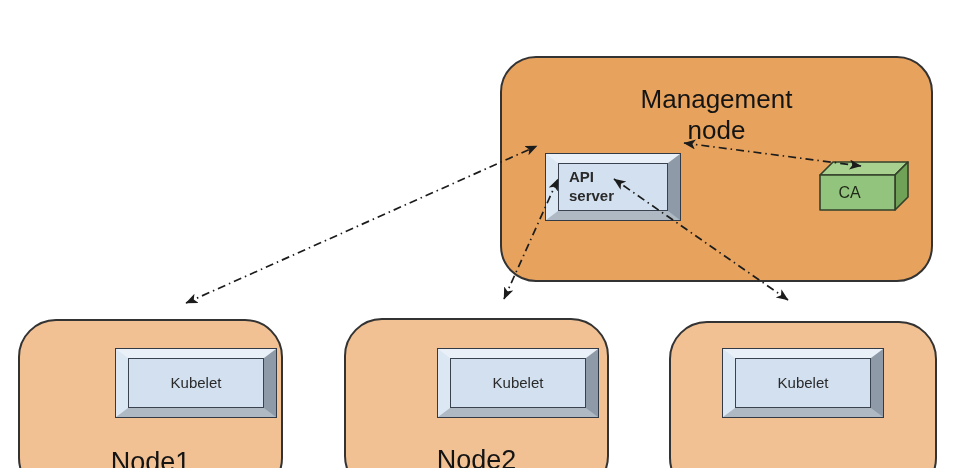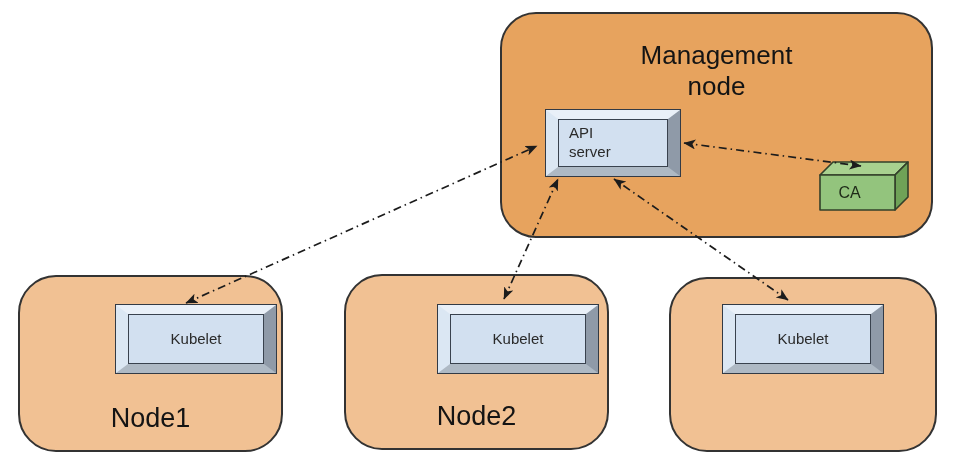--- a/index.html
+++ b/index.html
@@ -10,20 +10,21 @@
     font-family:"Liberation Sans","DejaVu Sans",sans-serif;
     color:var(--text,#141414);
     overflow:hidden;
   }
 
   
   .group-box{
     position:absolute;
     box-sizing:border-box;
     border:2px solid var(--box-border,#333333);
+    margin-top:44px;
   }
   .mgmt{
     left:500px;top:12px;width:433px;height:226px;
     background:var(--management-fill,#e7a35e);
     border-radius:36px;
   }
   .node{
     background:var(--node-fill,#f1c193);
     border-radius:38px;
   }
@@ -69,21 +70,21 @@
     border:1.5px solid #39424e;
     display:flex;
     align-items:center;
     justify-content:center;
   }
   .comp-label{
     font-size:15px;
     line-height:1.25;
     color:#2a2a2a;
   }
-  .api-box{left:43px;top:95px;width:136px;height:68px;}
+  .api-box{left:43px;top:95px;width:136px;height:68px;font-weight:bold;}
   .api-box .bevel-face{justify-content:flex-start;}
   .api-box .comp-label{width:56px;padding-left:10px;}
   .kubelet-box{width:162px;height:70px;}
   .k1{left:95px;top:27px;}
   .k2{left:91px;top:28px;}
   .k3{left:51px;top:25px;}
 
   
   .ca-label{
     position:absolute;

